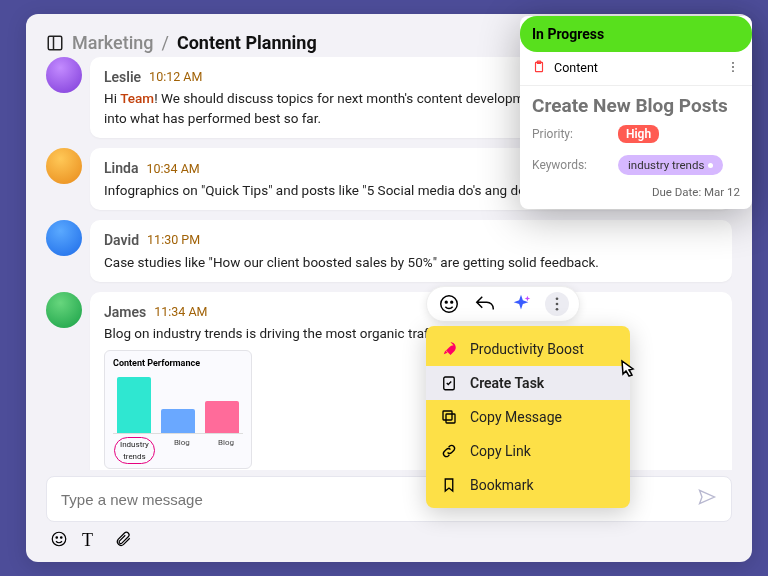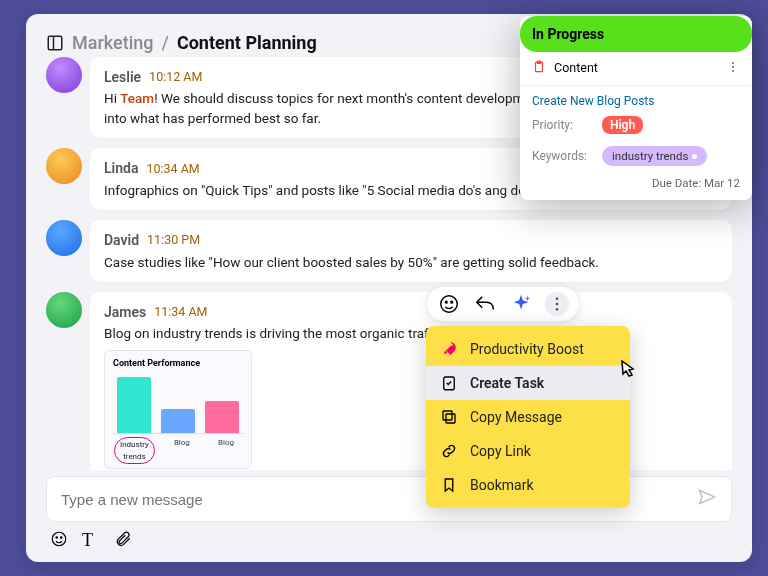--- a/index.html
+++ b/index.html
@@ -157,22 +157,22 @@
     width: 232px;
     background:#fff;
     border-radius: 8px;
     box-shadow: 0 8px 40px rgba(0,0,0,.3);
     overflow: hidden;
     font-size: 12.5px;
   }
   .tc-head { background:#58e01d; padding:10px 12px; font-weight:700; font-size:14px; color:#000;border-radius:17px;}
   .tc-sec { padding: 8px 12px; border-bottom:1px solid #eee; display:flex; align-items:flex-start; }
   .tc-sec .sp { flex:1; }
-  .tc-title { padding: 8px 12px 2px 12px; font-size: 12px; color:#0369a1; }
-  .tc-row { display:flex; align-items:center; gap:10px; padding: 6px 12px; }
+  .tc-title { padding: 8px 12px 2px 12px; font-size: 19px; color:#737373;font-weight:bold; }
+  .tc-row { display:flex; align-items:center; gap:26px; padding: 6px 12px; }
   .tc-label { color:#888; width: 60px; font-size:12px; }
   .pill-high { background:#ff5b52; color:#fff; border-radius:8px; padding:2px 8px; font-size:12px; font-weight:600; }
   .pill-kw { background:#d6b8ff; color:#333; border-radius:12px; padding:3px 10px; font-size:11.5px; display:inline-flex; align-items:center; gap:4px;}
   .pill-kw::after{content:""; width:5px;height:5px;border-radius:50%;background:#fff;}
   .tc-foot { text-align:right; padding: 4px 12px 10px; color:#666; font-size:11.5px; }
 
   
   .composer {
     margin-top: 6px;
     background:#fff; border:1px solid #e6e6ee; border-radius: 8px; padding: 10px 14px;

